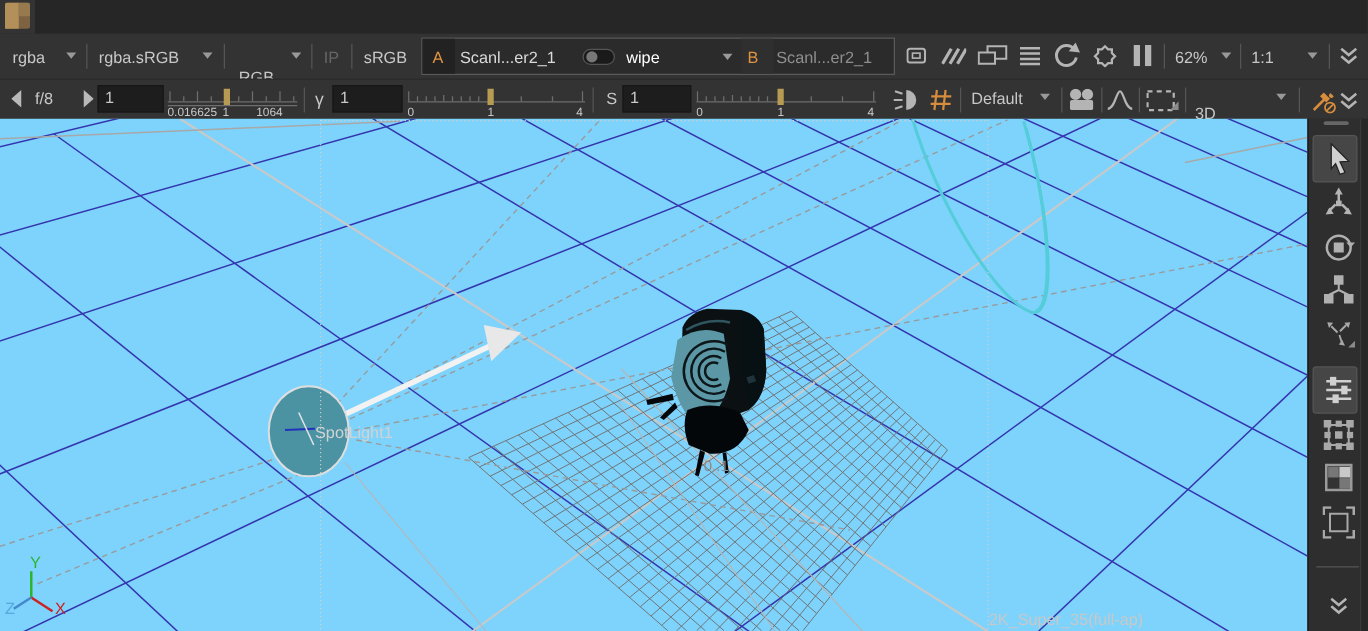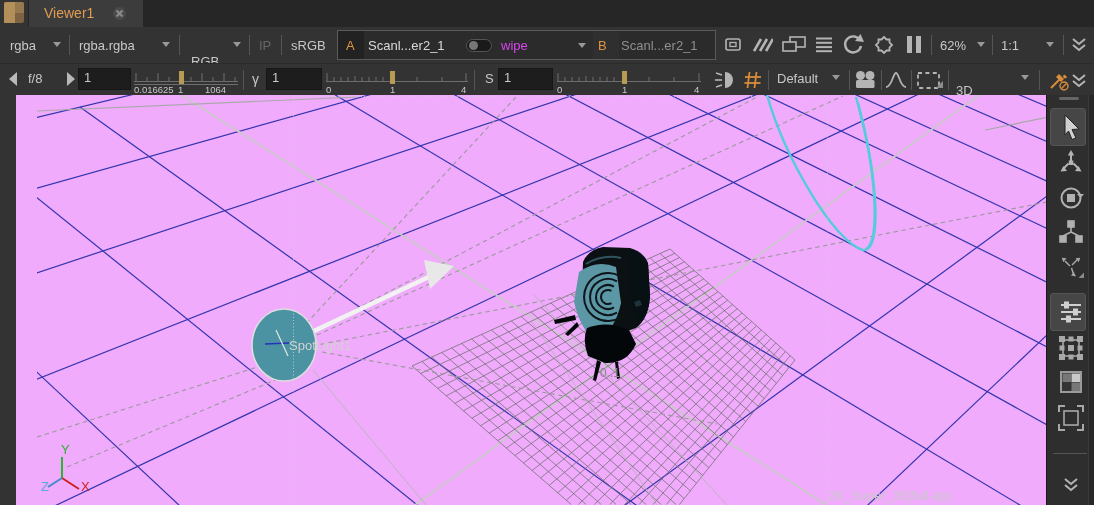--- a/index.html
+++ b/index.html
@@ -1,65 +1,58 @@
 <!DOCTYPE html>
 <html><head><meta charset="utf-8"><style>
 html,body{margin:0;padding:0;width:1094px;height:505px;overflow:hidden;background:#333;font-family:"Liberation Sans",sans-serif;}
 *{box-sizing:border-box;}
 .abs{position:absolute;}
 #tabbar{position:absolute;left:0;top:0;width:1094px;height:27px;background:#262626;}
 #tabicon{position:absolute;left:0;top:0;width:28px;height:27px;background:#333;}
 #tab{position:absolute;left:29px;top:0;width:114px;height:27px;background:#3c3c3c;color:#e09c52;font-size:14px;}
 #row2{position:absolute;left:0;top:27px;width:1094px;height:36px;background:#333;}
 #row3{position:absolute;left:0;top:63px;width:1094px;height:32px;background:#333;border-top:1px solid #2b2b2b;}
-#vp{position:absolute;left:16px;top:95px;width:1046px;height:410px;background:#f0abfc;overflow:hidden;padding-left:21px;}
+#vp{position:absolute;left:0;top:95px;width:1046px;height:410px;background:#7dd3fc;overflow:hidden;}
 #sidebar{position:absolute;left:1046px;top:95px;width:48px;height:410px;background:#2e2e2e;border-left:1px solid #1a1a1a;}
 .t{position:absolute;color:#c8c8c8;font-size:13px;white-space:pre;}
 .sep{position:absolute;width:1px;background:#555;}
 .dd{position:absolute;width:0;height:0;border-left:4px solid transparent;border-right:4px solid transparent;border-top:5px solid #999;}
 .inp{position:absolute;background:#1d1d1d;border:1px solid #171717;color:#c8c8c8;font-size:13px;padding:1px 0 0 5px;}
 .sbtn{position:absolute;left:3px;width:36px;height:36px;border-radius:3px;}
 .sbtn.on{background:#464646;border:1px solid #555;}
 svg{display:block;}
 </style></head><body>
 <div id="tabbar">
  <div id="tabicon"></div>
  <svg class="abs" style="left:4px;top:2px" width="21" height="22">
       <rect x="0" y="0" width="20" height="21" rx="2" fill="#7d6342"></rect>
       <path d="M0 2 a2 2 0 0 1 2-2 h9 v21 h-11 z" fill="#b39059"></path>
       <path d="M11 0 h7 a2 2 0 0 1 2 2 v9 h-9 z" fill="#97794e"></path>
     </svg>
- <div id="tab">
-      <span style="position:absolute;left:15px;top:5px">Viewer1</span>
-   <svg class="abs" style="left:84px;top:7px" width="13" height="13">
-        <circle cx="6.5" cy="6.5" r="6.5" fill="#4a4a4a"></circle>
-        <path d="M3.5 3.5 L9.5 9.5 M9.5 3.5 L3.5 9.5" stroke="#8a8a8a" stroke-width="2.2"></path>
-      </svg>
- </div>
 </div>
 <div id="row2">
  <span class="t" style="left:10px;top:11px">rgba</span>
     <span class="dd" style="left:53px;top:15px"></span>
  <div class="sep" style="left:69px;top:8px;height:20px"></div>
- <span class="t" style="left:79px;top:11px">rgba.rgba</span>
+ <span class="t" style="left:79px;top:11px">rgba.sRGB</span>
     <span class="dd" style="left:162px;top:15px"></span>
  <div class="sep" style="left:179px;top:8px;height:20px"></div>
  <span class="t" style="left:191px;top:27px">RGB</span>
     <span class="dd" style="left:233px;top:15px"></span>
  <div class="sep" style="left:249px;top:8px;height:20px"></div>
  <span class="t" style="left:259px;top:11px;color:#666;font-weight:normal">IP</span>
  <div class="sep" style="left:281px;top:8px;height:20px"></div>
  <span class="t" style="left:291px;top:11px">sRGB</span>
  <div class="abs" style="left:337px;top:3px;width:379px;height:30px;background:#2b2b2b;border:1px solid #5a5a5a">
    <div class="abs" style="left:0;top:0;width:26px;height:28px;background:#222"></div>
    <span class="t" style="left:8px;top:7px;color:#e09441">A</span>
    <span class="t" style="left:30px;top:7px;color:#dadada">Scanl...er2_1</span>
    <div class="abs" style="left:128px;top:8px;width:26px;height:13px;background:#1a1a1a;border:1px solid #555;border-radius:7px"></div>
    <div class="abs" style="left:131px;top:10px;width:9px;height:9px;background:#777;border-radius:50%"></div>
-   <span class="t" style="left:163px;top:7px;color:#d946ef">wipe</span>
+   <span class="t" style="left:163px;top:7px;color:#ffffff">wipe</span>
    <span class="dd" style="left:240px;top:12px"></span>
    <div class="abs" style="left:255px;top:0;width:26px;height:28px;background:#2f2f2f"></div>
    <span class="t" style="left:260px;top:7px;color:#e09441">B</span>
    <span class="t" style="left:283px;top:7px;color:#8f8f8f">Scanl...er2_1</span>
  </div>
  <svg class="abs" style="left:725px;top:10px" width="17" height="16">
       <rect x="1" y="2" width="14" height="11" rx="2" fill="none" stroke="#b4b4b4" stroke-width="1.6"></rect>
       <rect x="5" y="5.5" width="6" height="4" fill="none" stroke="#b4b4b4" stroke-width="1.3"></rect>
     </svg>
  <svg class="abs" style="left:753px;top:10px" width="20" height="16">

